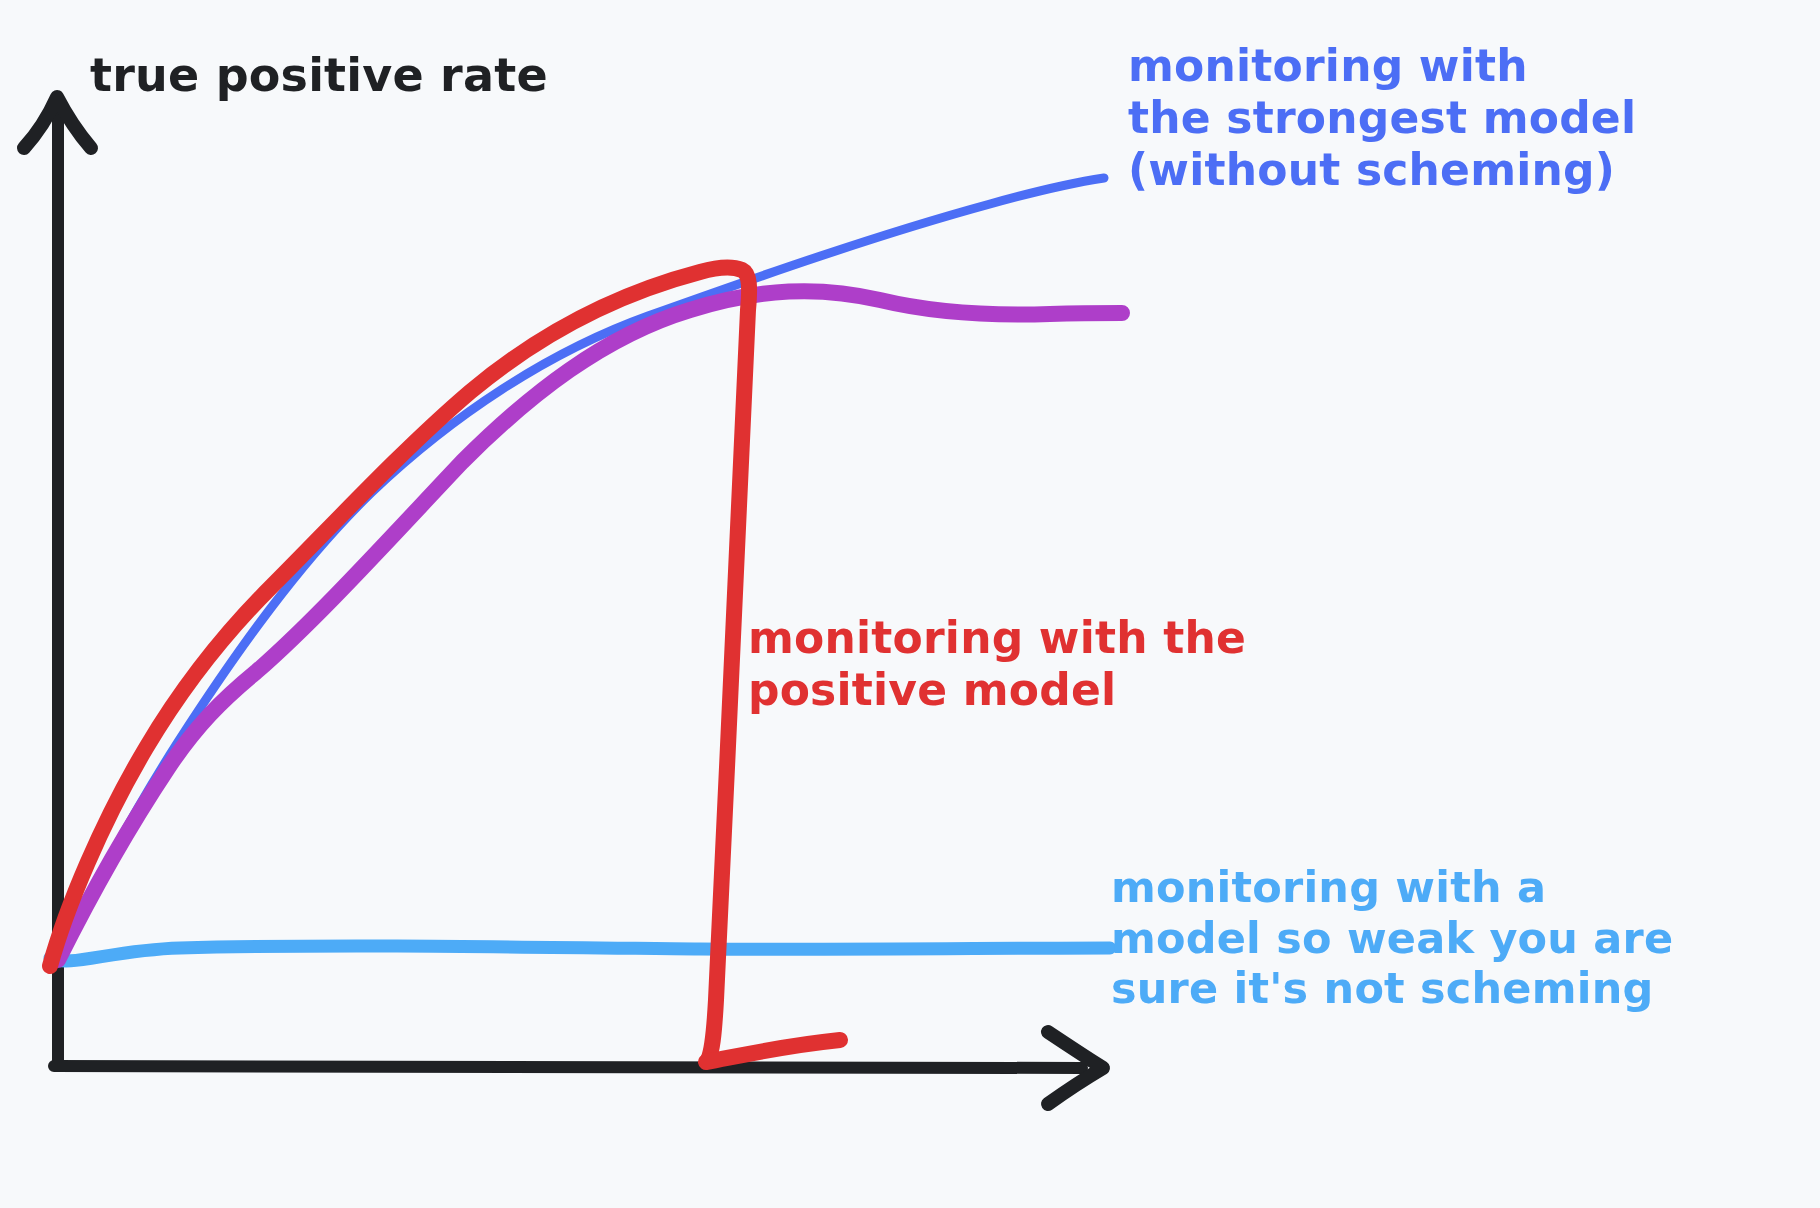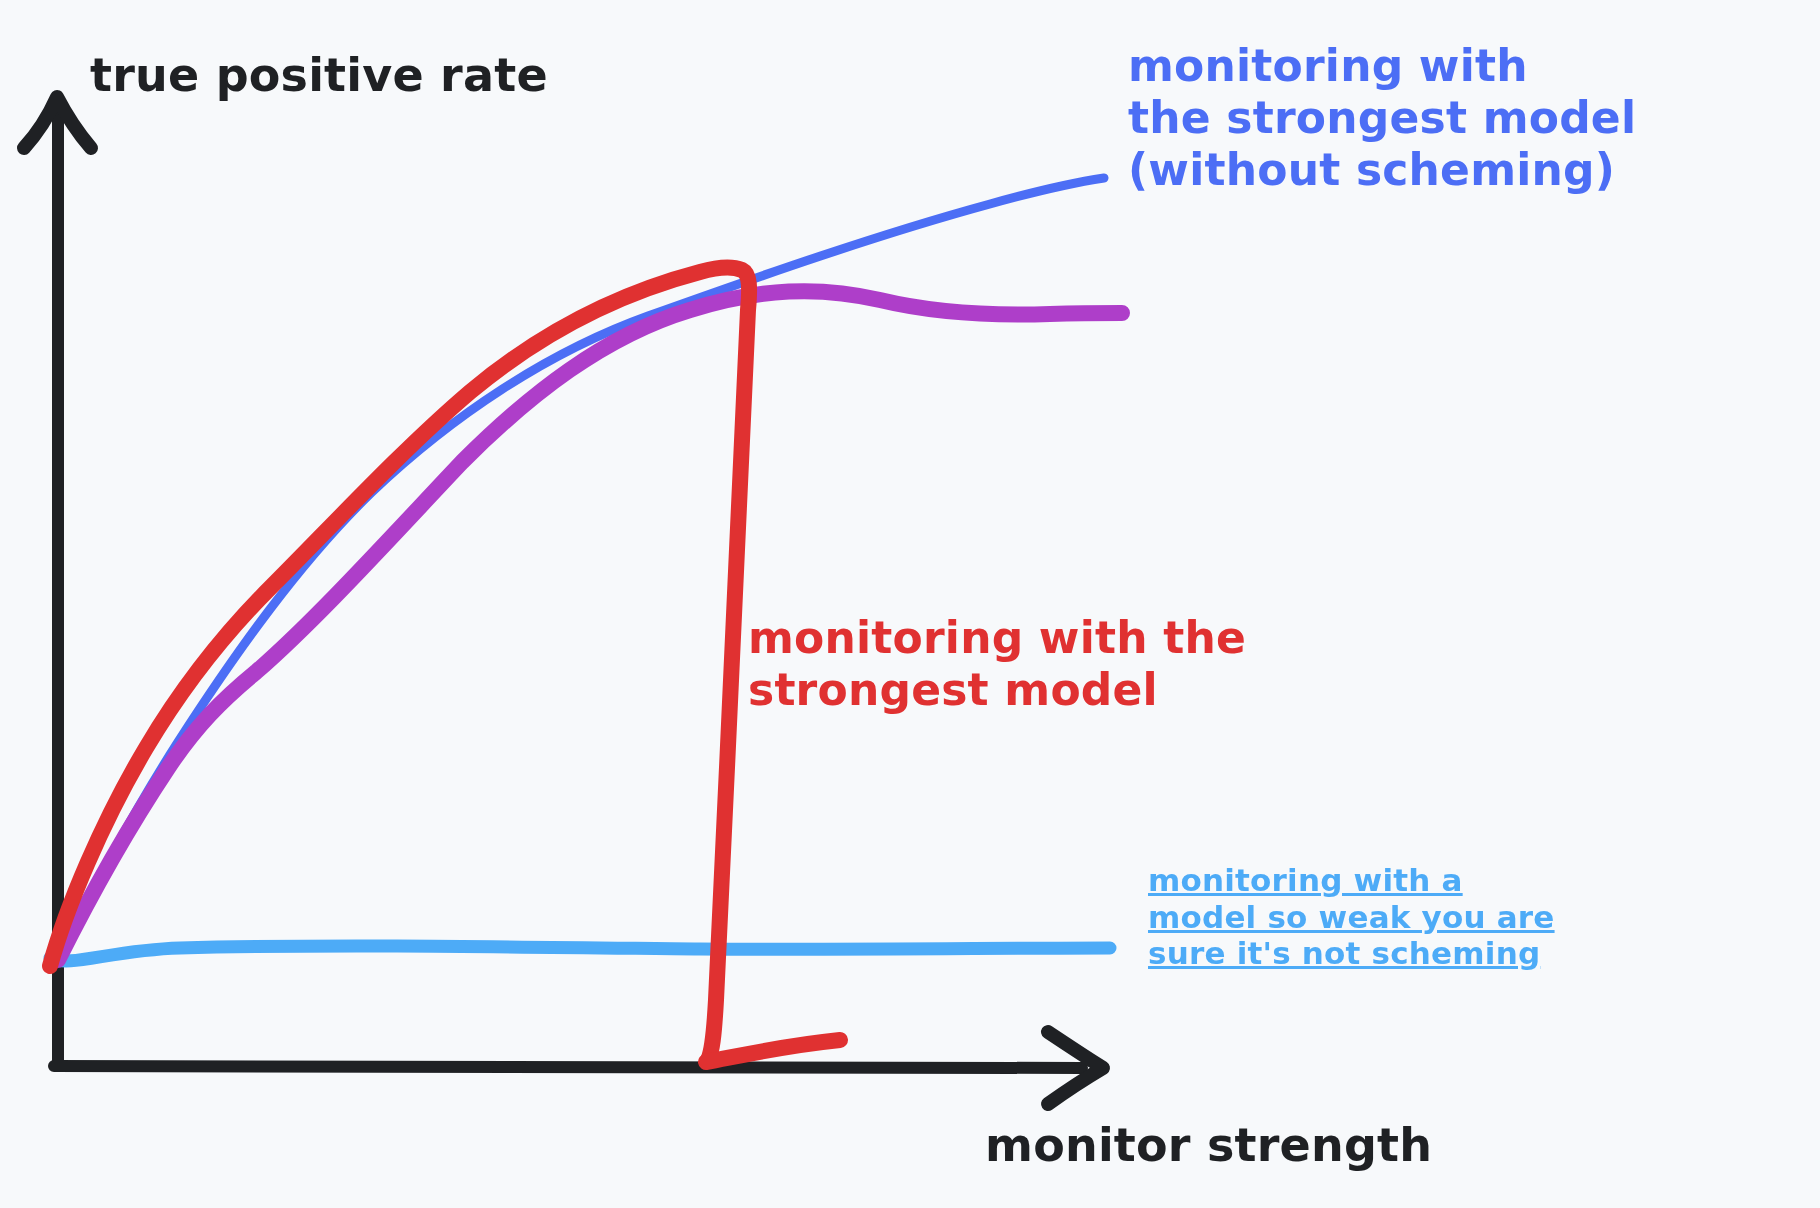--- a/index.html
+++ b/index.html
@@ -57,25 +57,24 @@
     font-size: 44px;
     color: #ae3ec9;
   }
   #legend-red-strongest {
     left: 748px;
     top: 612px;
     font-size: 44px;
     color: #e03131;
   }
   #legend-lightblue-weak-model {
-    left: 1148px;
+    left: 1111px;
     top: 862px;
-    font-size: 31px;
+    font-size: 43px;
     color: #4dabf7;
-    text-decoration: underline;
   }
 </style>
 </head>
 <body style="background: rgb(247, 249, 251);">
 
 <div id="figure" style="background: rgb(247, 249, 251);">
 
   <svg id="plot-svg" viewBox="0 0 1820 1208">
 
     <g>
@@ -126,27 +125,26 @@
                C 742 420, 728 760, 716 1000
                C 714 1036, 712 1052, 708 1060" stroke="#e03131" stroke-width="16" stroke-linecap="round" stroke-linejoin="round" fill="none"></path>
       <path d="M 706 1062
                C 730 1058, 780 1046, 840 1040" stroke="#e03131" stroke-width="16" stroke-linecap="round" stroke-linejoin="round" fill="none"></path>
     </g>
 
   </svg>
 
   <div class="label" id="axis-label-y">true positive rate</div>
 
-  <div class="label" id="axis-label-x">monitor strength</div>
 
   <div class="label" id="legend-blue-strongest-no-scheming" style="color: rgb(76, 110, 245);">monitoring with
 the strongest model
 (without scheming)</div>
 
 
   <div class="label" id="legend-red-strongest" style="color: rgb(224, 49, 49);">monitoring with the
-strongest model</div>
+positive model</div>
 
   <div class="label" id="legend-lightblue-weak-model" style="color: rgb(77, 171, 247);">monitoring with a
 model so weak you are
 sure it's not scheming</div>
 
 </div>
 
 </body></html>

